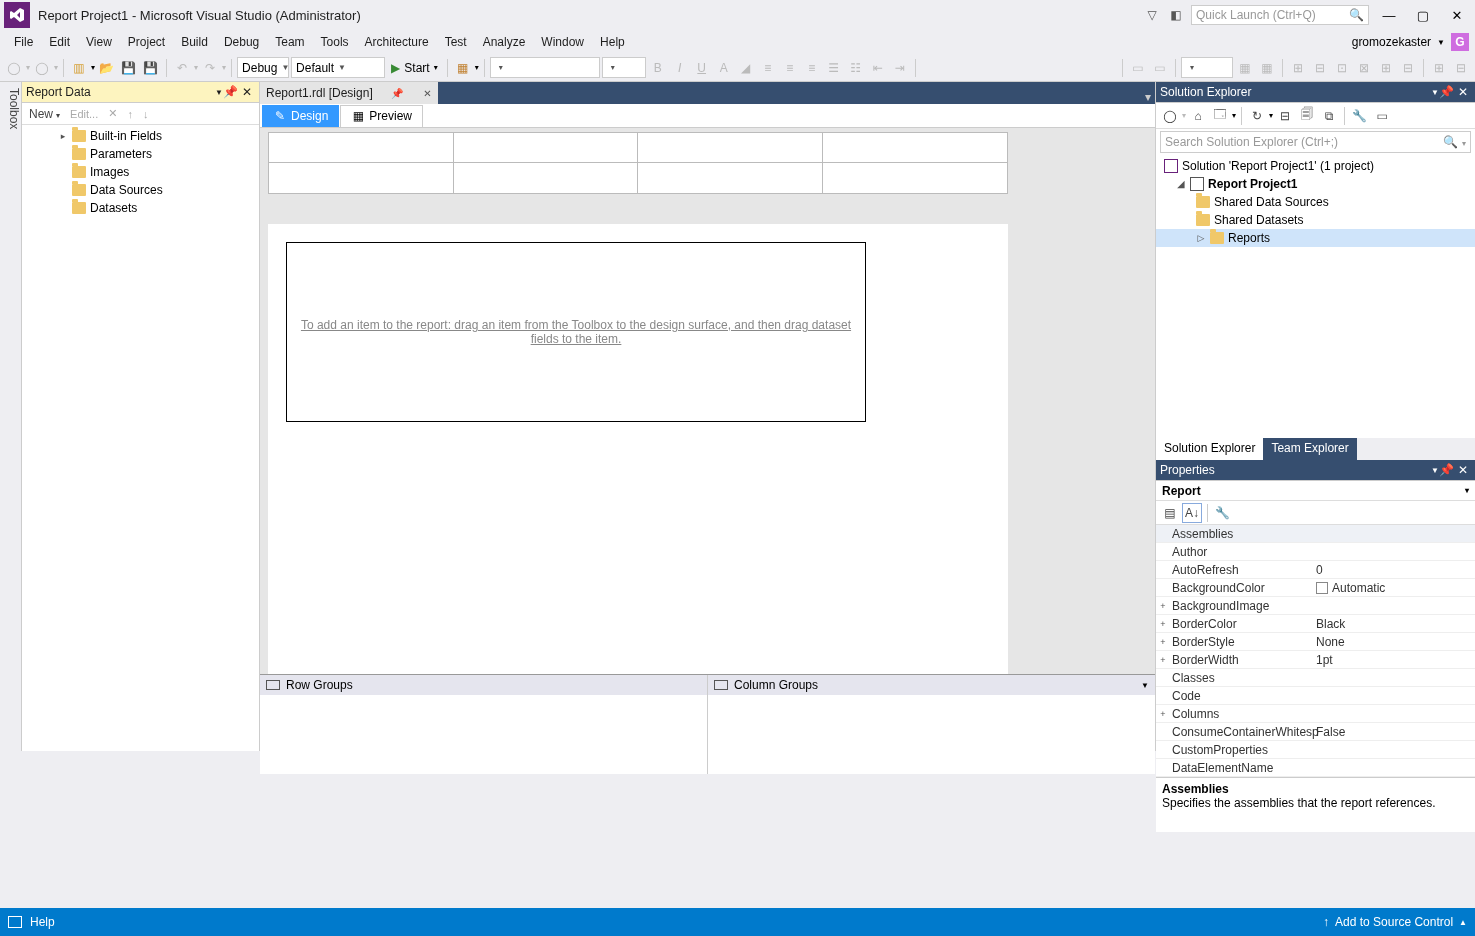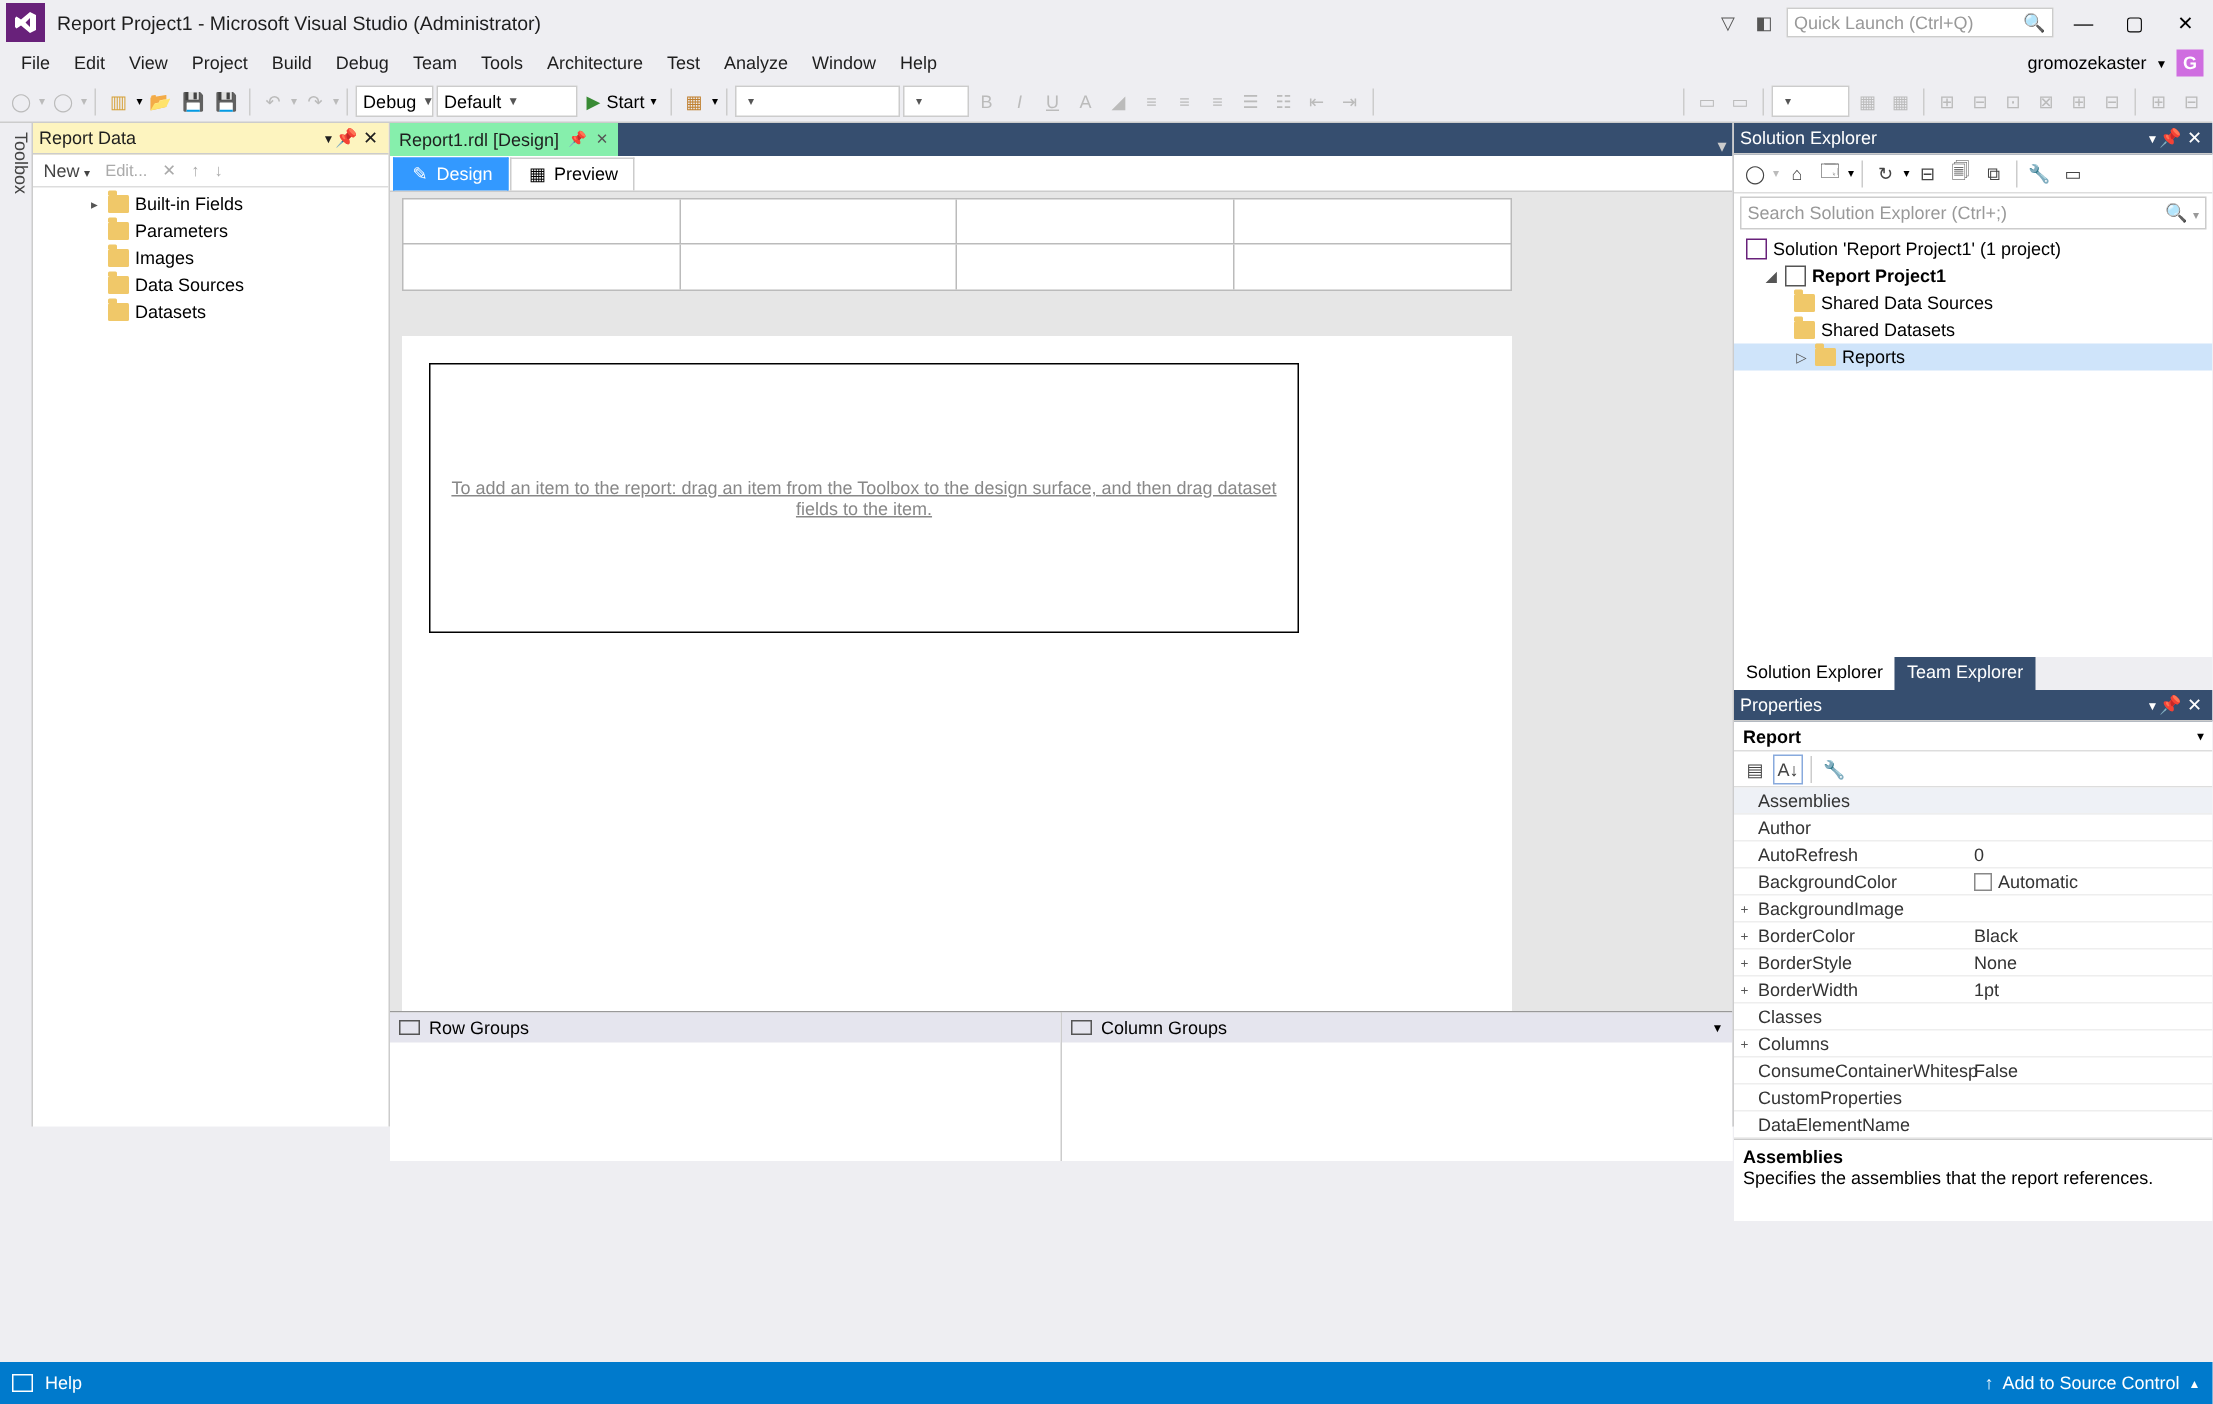--- a/index.html
+++ b/index.html
@@ -35,21 +35,21 @@
 .rd-btn { cursor: pointer; color: #444; padding: 1px 3px; font-size: 11px; }
 .rd-btn.disabled { color: #aaa; }
 .rd-tree { flex: 1; padding: 2px 0; }
 .tree-item { display: flex; align-items: center; height: 18px; padding-left: 18px; cursor: pointer; gap: 4px; }
 .tree-item.indent { padding-left: 36px; }
 .folder-icon { width: 14px; height: 12px; background: #f0c869; border-radius: 1px; position: relative; }
 .folder-icon::before { content: ''; position: absolute; top: -3px; left: 0; width: 6px; height: 3px; background: #f0c869; border-radius: 1px 1px 0 0; }
 .expander { width: 10px; font-size: 9px; color: #555; text-align: center; }
 .center-panel { flex: 1; display: flex; flex-direction: column; background: #293955; }
 .doc-tabs { height: 22px; background: #364e6f; display: flex; align-items: flex-end; }
-.doc-tab { height: 22px; background: #86efac; color: #1e1e1e; padding: 0 6px; display: flex; align-items: center; gap: 6px; cursor: pointer; }
+.doc-tab { height: 22px; background: #e5e5e5; color: #1e1e1e; padding: 0 6px; display: flex; align-items: center; gap: 19px; cursor: pointer; }
 .doc-tab .tab-x { cursor: pointer; color: #555; font-size: 10px; }
 .doc-tab .tab-pin { font-size: 10px; }
 .doc-tabs-right { margin-left: auto; padding-right: 4px; color: #ccc; cursor: pointer; }
 .design-area { flex: 1; background: #fff; display: flex; flex-direction: column; }
 .design-tabs { height: 24px; background: #fff; display: flex; align-items: center; border-bottom: 1px solid #ccc; padding-left: 2px; gap: 1px; }
 .dtab { height: 22px; padding: 0 10px; display: flex; align-items: center; gap: 4px; cursor: pointer; border: 1px solid #ccc; border-bottom: none; }
 .dtab.active { background: #3399ff; color: #fff; border-color: #3399ff; }
 .dtab .dicon { width: 14px; height: 14px; display: flex; align-items: center; justify-content: center; }
 .design-canvas { flex: 1; background: #e6e6e6; padding-left: 8px; padding-top: 4px; position: relative; overflow: auto; }
 .table-head { background: #fff; border: 1px solid #bbb; display: flex; margin-bottom: 60px; width: 740px; }
@@ -443,20 +443,25 @@
             <span class="prop-exp">+</span>
             <span class="prop-name">BorderWidth</span>
             <span class="prop-val">1pt</span>
           </div>
           <div class="prop-row">
             <span class="prop-exp"></span>
             <span class="prop-name">Classes</span>
             <span class="prop-val"></span>
           </div>
           <div class="prop-row">
+            <span class="prop-exp"></span>
+            <span class="prop-name">Code</span>
+            <span class="prop-val"></span>
+          </div>
+          <div class="prop-row">
             <span class="prop-exp">+</span>
             <span class="prop-name">Columns</span>
             <span class="prop-val"></span>
           </div>
           <div class="prop-row">
             <span class="prop-exp"></span>
             <span class="prop-name">ConsumeContainerWhitesp</span>
             <span class="prop-val">False</span>
           </div>
           <div class="prop-row">

